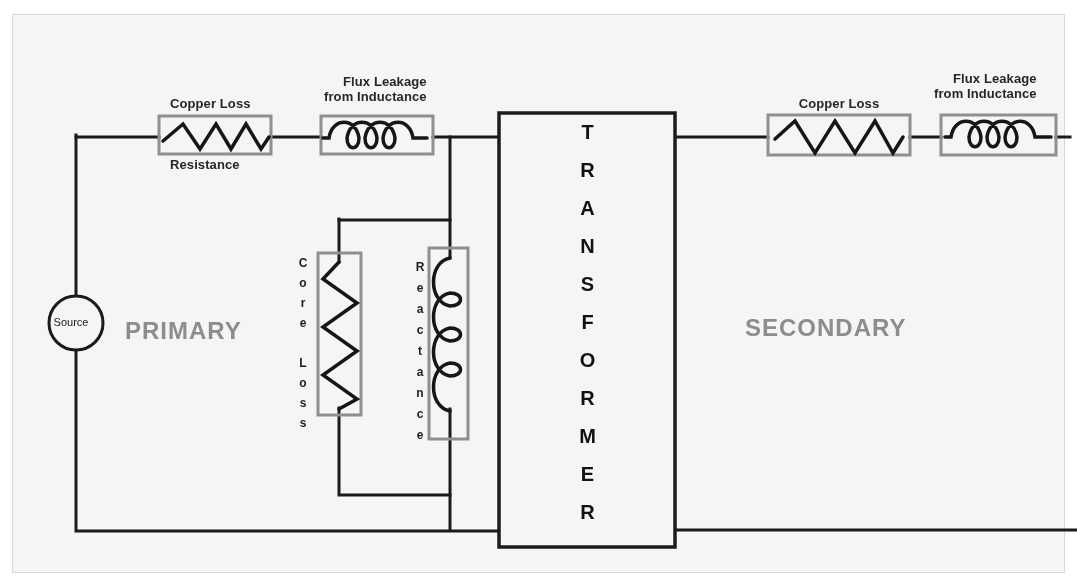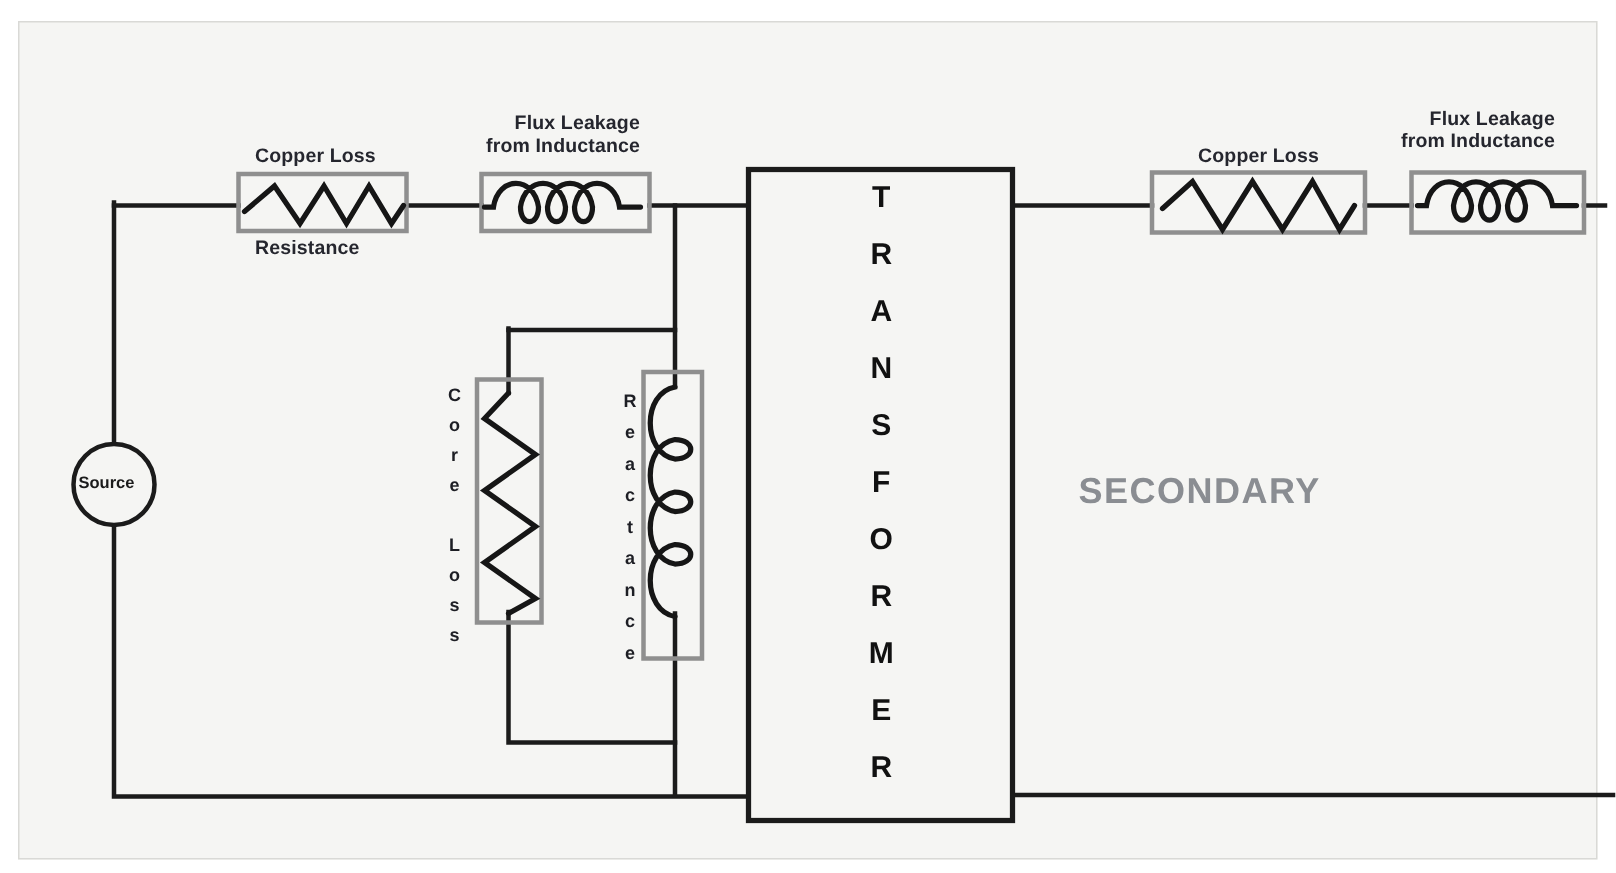--- a/index.html
+++ b/index.html
@@ -27,21 +27,21 @@
   }
   .coreloss-v{position:absolute;left:283px;top:241px;font-size:12px;letter-spacing:6px;}
   .reactance-v{position:absolute;left:400px;top:245px;font-size:12px;letter-spacing:7px;}
   .xfmr-box{
     position:absolute;left:486px;top:98px;width:176px;height:434px;
     display:flex;align-items:center;justify-content:center;
   }
   .xfmr-text{font-size:20px;letter-spacing:16px;color:#111;}
   .source-lbl{
     position:absolute;left:36px;top:301px;width:44px;text-align:center;
-    font-weight:700;font-size:11px;color:#1b1b1b;letter-spacing:0;
+    font-weight:400;font-size:11px;color:#1b1b1b;letter-spacing:0;
   }
 </style>
 </head>
 <body>
 
 <div class="page">
   <div class="photo">
 
     <svg class="art" viewBox="0 0 1077 582">
 
@@ -87,22 +87,23 @@
 
     <div class="lbl" style="left:157px;top:81px;">Copper Loss</div>
 
     <div class="lbl" style="left:157px;top:142px;">Resistance</div>
 
     <div class="lbl multiline" style="left:311px;top:59px;">Flux Leakage
 from Inductance</div>
 
     <div class="source-lbl">Source</div>
 
+    <div class="region" style="left:112px;top:302px;">PRIMARY</div>
 
-    <div class="region" style="left:706px;top:299px;">SECONDARY</div>
+    <div class="region" style="left:732px;top:299px;">SECONDARY</div>
 
     <div class="vtext coreloss-v">Core Loss</div>
 
     <div class="vtext reactance-v">Reactance</div>
 
     <div class="xfmr-box">
       <span class="vtext xfmr-text">TRANSFORMER</span>
     </div>
 
     <div class="lbl" style="left:755px;top:81px;width:142px;text-align:center;">Copper Loss</div>

